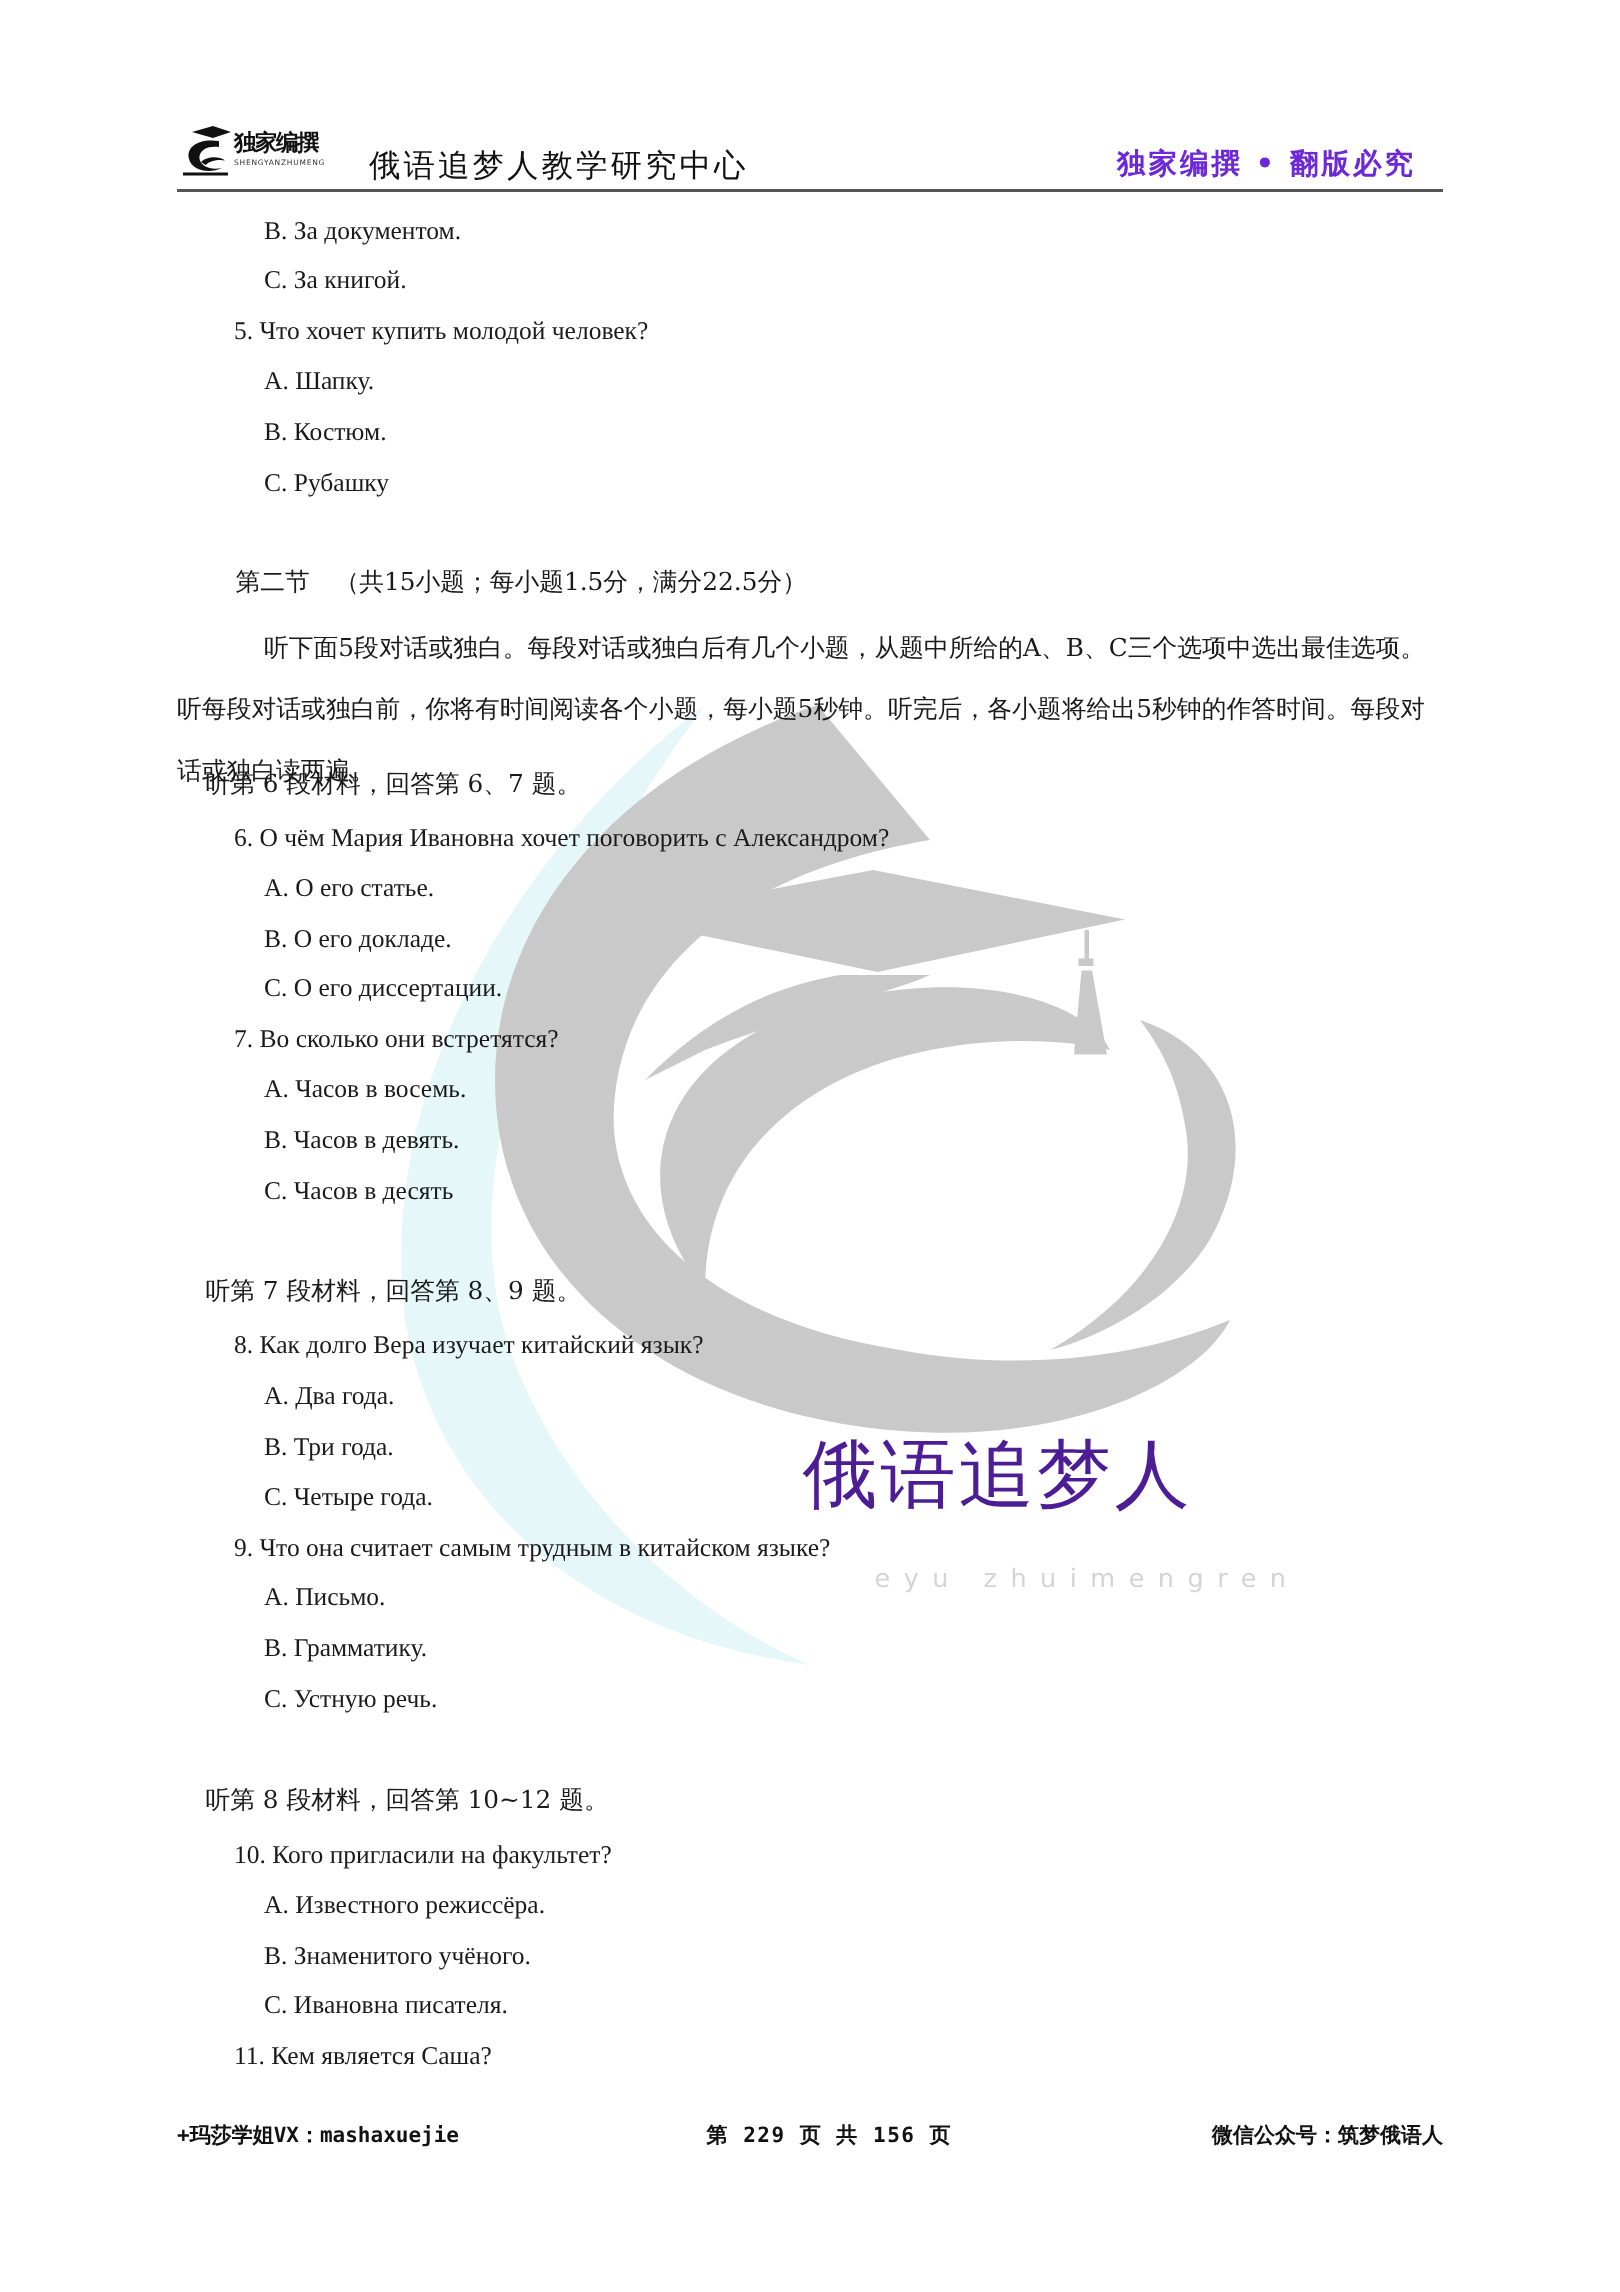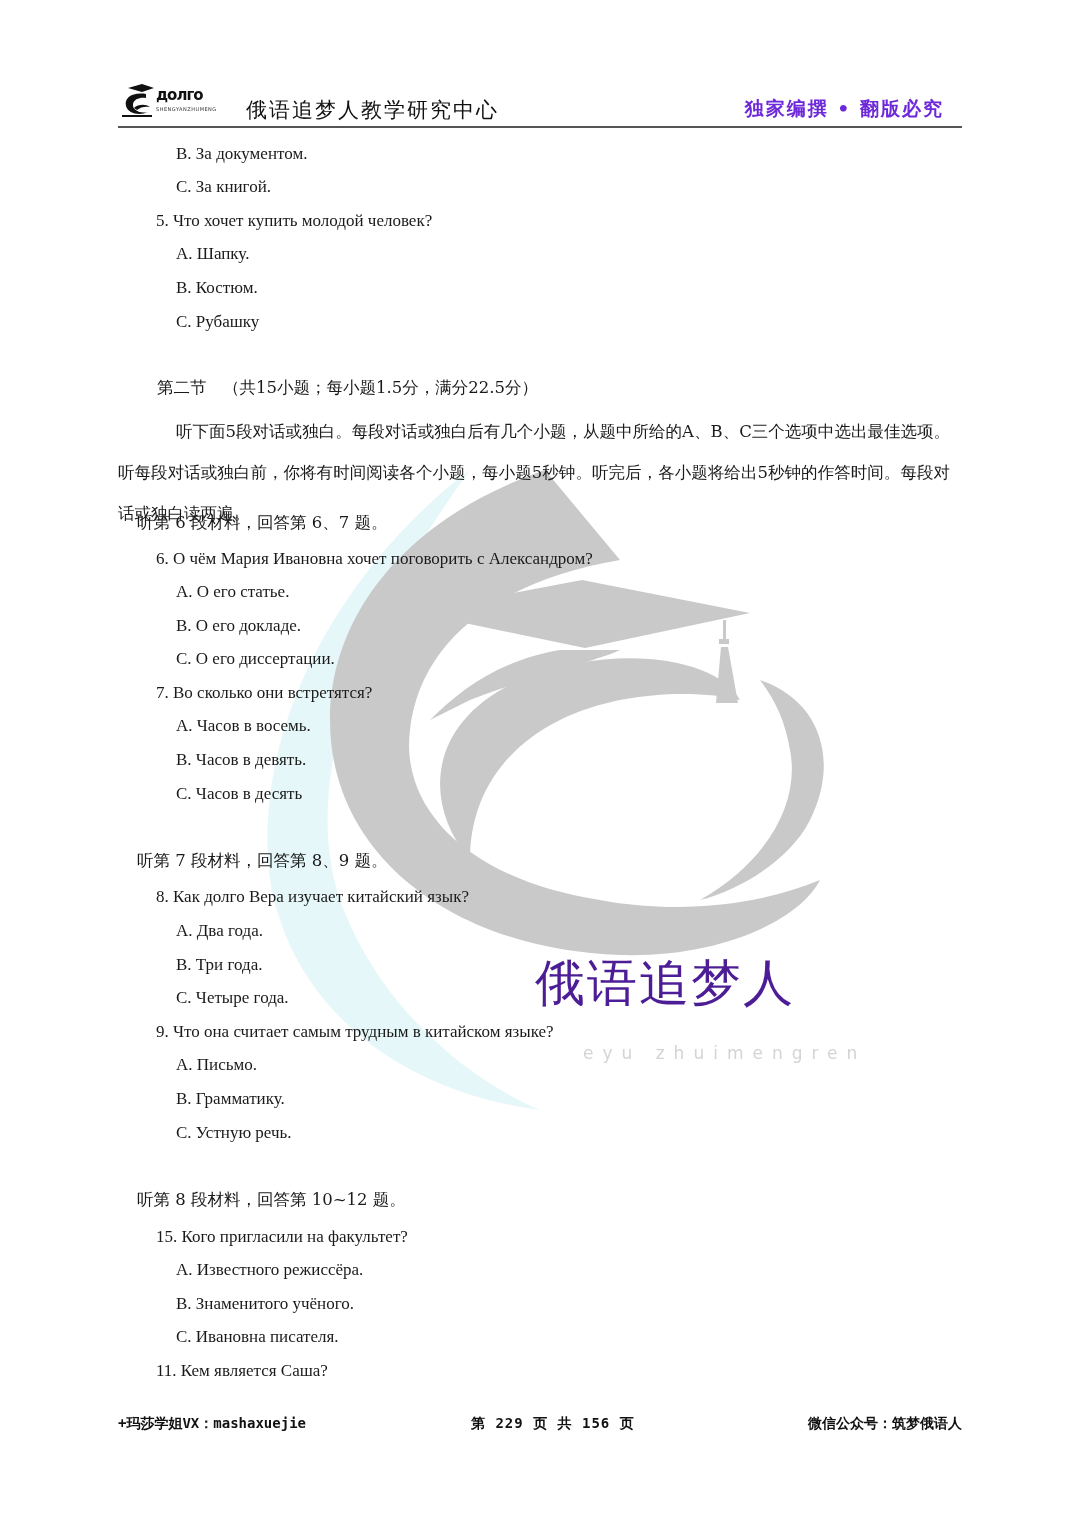--- a/index.html
+++ b/index.html
@@ -60,21 +60,21 @@
 <div class="wm-sub">eyu zhuimengren</div>
 
 <div class="header">
   <div class="logo">
     <svg width="36" height="40" viewBox="0 0 36 40" style="position:absolute;left:0;top:2px">
       <path d="M8 6 L22 2 L34 6 L22 10 Z" fill="#111"></path>
       <path d="M26 12 C 12 10, 4 16, 6 24 C 8 32, 20 34, 28 30 C 20 32, 12 28, 13 22 C 14 17, 20 15, 26 16 Z" fill="#111"></path>
       <path d="M14 26 C 18 22, 26 22, 30 25 C 26 24, 20 25, 17 28 Z" fill="#111"></path>
       <rect x="2" y="33" width="30" height="2" fill="#111"></rect>
     </svg>
-    <span class="logo-brand">долго</span>
+    <span class="logo-brand">独家编撰</span>
     <span class="logo-sub">SHENGYANZHUMENG</span>
   </div>
   <div class="header-title">俄语追梦人教学研究中心</div>
   <div class="header-right">独家编撰 • 翻版必究</div>
   <div class="rule"></div>
 </div>
 
 <div class="content">
   <div class="line opt" style="top:143px">B. За документом.</div>
   <div class="line opt" style="top:176px">C. За книгой.</div>
@@ -101,21 +101,21 @@
   <div class="line q" style="top:886px">8. Как долго Вера изучает китайский язык?</div>
   <div class="line opt" style="top:920px">A. Два года.</div>
   <div class="line opt" style="top:954px">B. Три года.</div>
   <div class="line opt" style="top:987px">C. Четыре года.</div>
   <div class="line q" style="top:1021px">9. Что она считает самым трудным в китайском языке?</div>
   <div class="line opt" style="top:1054px">A. Письмо.</div>
   <div class="line opt" style="top:1088px">B. Грамматику.</div>
   <div class="line opt" style="top:1122px">C. Устную речь.</div>
 
   <div class="line sec zh" style="top:1189px">听第 8 段材料，回答第 10~12 题。</div>
-  <div class="line q" style="top:1226px">15. Кого пригласили на факультет?</div>
+  <div class="line q" style="top:1226px">10. Кого пригласили на факультет?</div>
   <div class="line opt" style="top:1259px">A. Известного режиссёра.</div>
   <div class="line opt" style="top:1293px">B. Знаменитого учёного.</div>
   <div class="line opt" style="top:1326px">C. Ивановна писателя.</div>
   <div class="line q" style="top:1360px">11. Кем является Саша?</div>
 </div>
 
 <div class="footer">
   <span class="f-left">+玛莎学姐VX：mashaxuejie</span>
   <span class="f-mid">第 229 页 共 156 页</span>
   <span class="f-right">微信公众号：筑梦俄语人</span>

